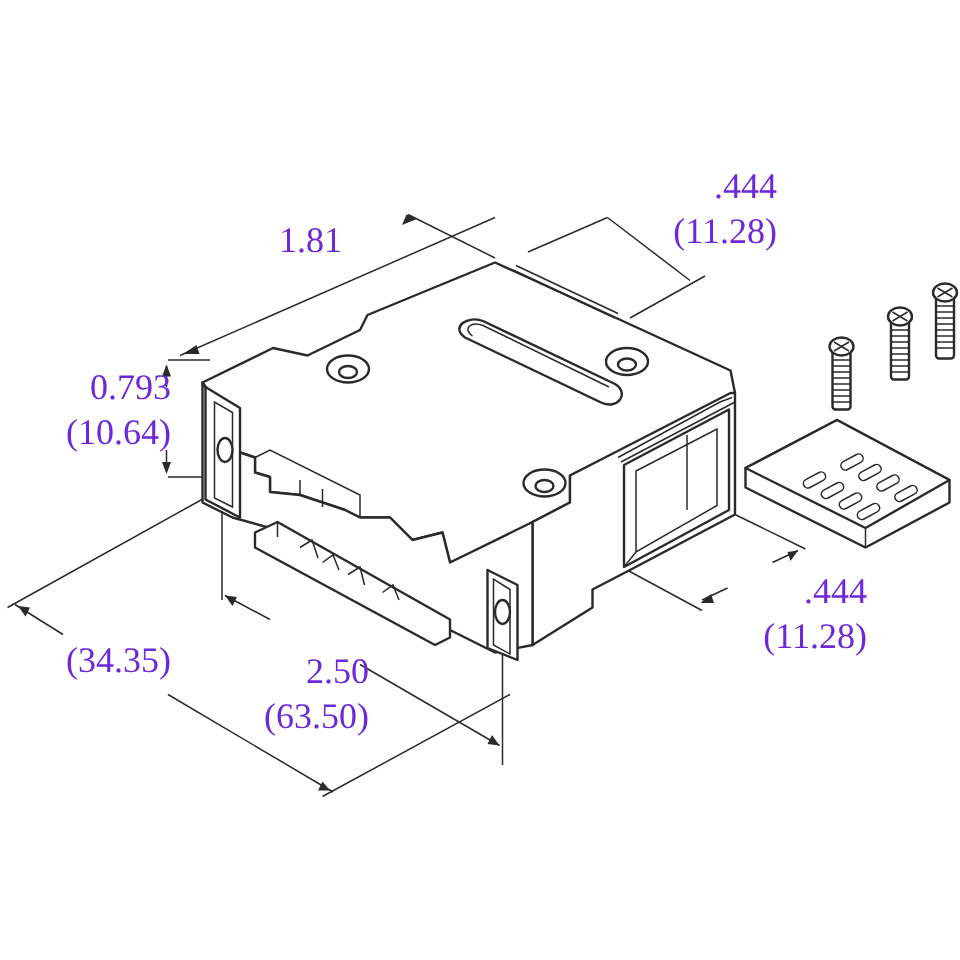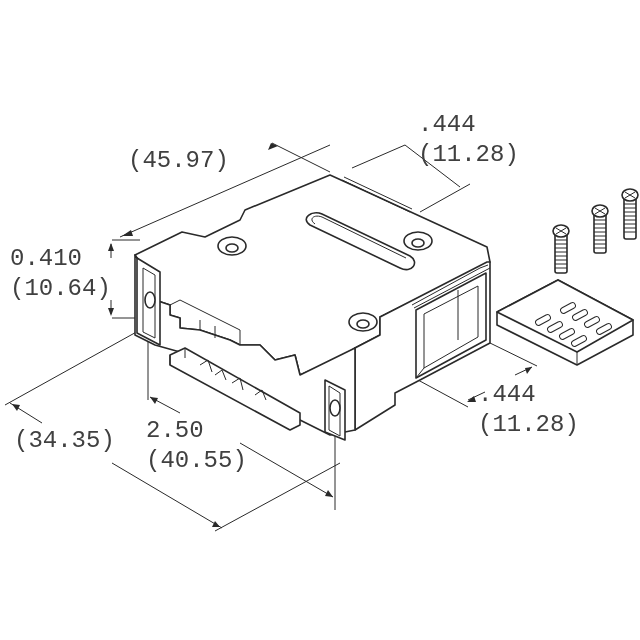--- a/index.html
+++ b/index.html
@@ -1,18 +1,18 @@
 <!DOCTYPE html>
 <html><head>
   <meta charset="utf-8">
   <style>
     html, body { margin: 0; padding: 0; background: #ffffff; }
     body { width: 640px; height: 640px; position: relative; overflow: hidden; font-family: "Liberation Sans", sans-serif; }
     #drawing { position: absolute; left: 0; top: 0; width: 640px; height: 640px; }
-    .dim-label { position: absolute; color: #404040; font-size: 24px; line-height: 30px; text-align: left; white-space: nowrap; font-family: Liberation Mono, monospace; }
+    .dim-label { position: absolute; color: #6d28d9; font-size: 24px; line-height: 30px; text-align: right; white-space: nowrap; font-family: Liberation Serif, serif; }
     .dim-label span { display: block; }
     svg .ln { stroke: #2a2a2a; stroke-width: 1.6; fill: #fff; stroke-linejoin: round; stroke-linecap: round; }
     svg .thin { stroke: #2a2a2a; stroke-width: 1; fill: none; }
   </style>
 </head>
 <body>
 
 <svg id="drawing" viewBox="0 0 640 640" xmlns="http://www.w3.org/2000/svg">
 
   <g>
@@ -130,33 +130,33 @@
       <rect x="596" y="326" width="16" height="6" rx="3" transform="rotate(-28 604 329)"></rect>
       <rect x="535" y="317" width="16" height="6" rx="3" transform="rotate(-28 543 320)"></rect>
       <rect x="547" y="324" width="16" height="6" rx="3" transform="rotate(-28 555 327)"></rect>
       <rect x="559" y="331" width="16" height="6" rx="3" transform="rotate(-28 567 334)"></rect>
       <rect x="571" y="338" width="16" height="6" rx="3" transform="rotate(-28 579 341)"></rect>
     </g>
   </g>
 </svg>
 
 <div class="dim-label" style="left:128px; top:146px; width:100px;">
-  <span>(45.97)</span>
+  <span>1.81</span>
 </div>
 <div class="dim-label" style="left:418px; top:110px; width:100px;">
   <span>.444</span>
   <span>(11.28)</span>
 </div>
 <div class="dim-label" style="left:10px; top:244px; width:104px;">
-  <span>0.410</span>
+  <span>0.793</span>
   <span>(10.64)</span>
 </div>
 <div class="dim-label" style="left:478px; top:380px; width:100px;">
   <span>.444</span>
   <span>(11.28)</span>
 </div>
-<div class="dim-label" style="left:146px; top:416px; width:100px;">
+<div class="dim-label" style="left:146px; top:433px; width:100px;">
   <span>2.50</span>
-  <span>(40.55)</span>
+  <span>(63.50)</span>
 </div>
 <div class="dim-label" style="left:14px; top:426px; width:100px;">
   <span>(34.35)</span>
 </div>
 
 </body></html>

